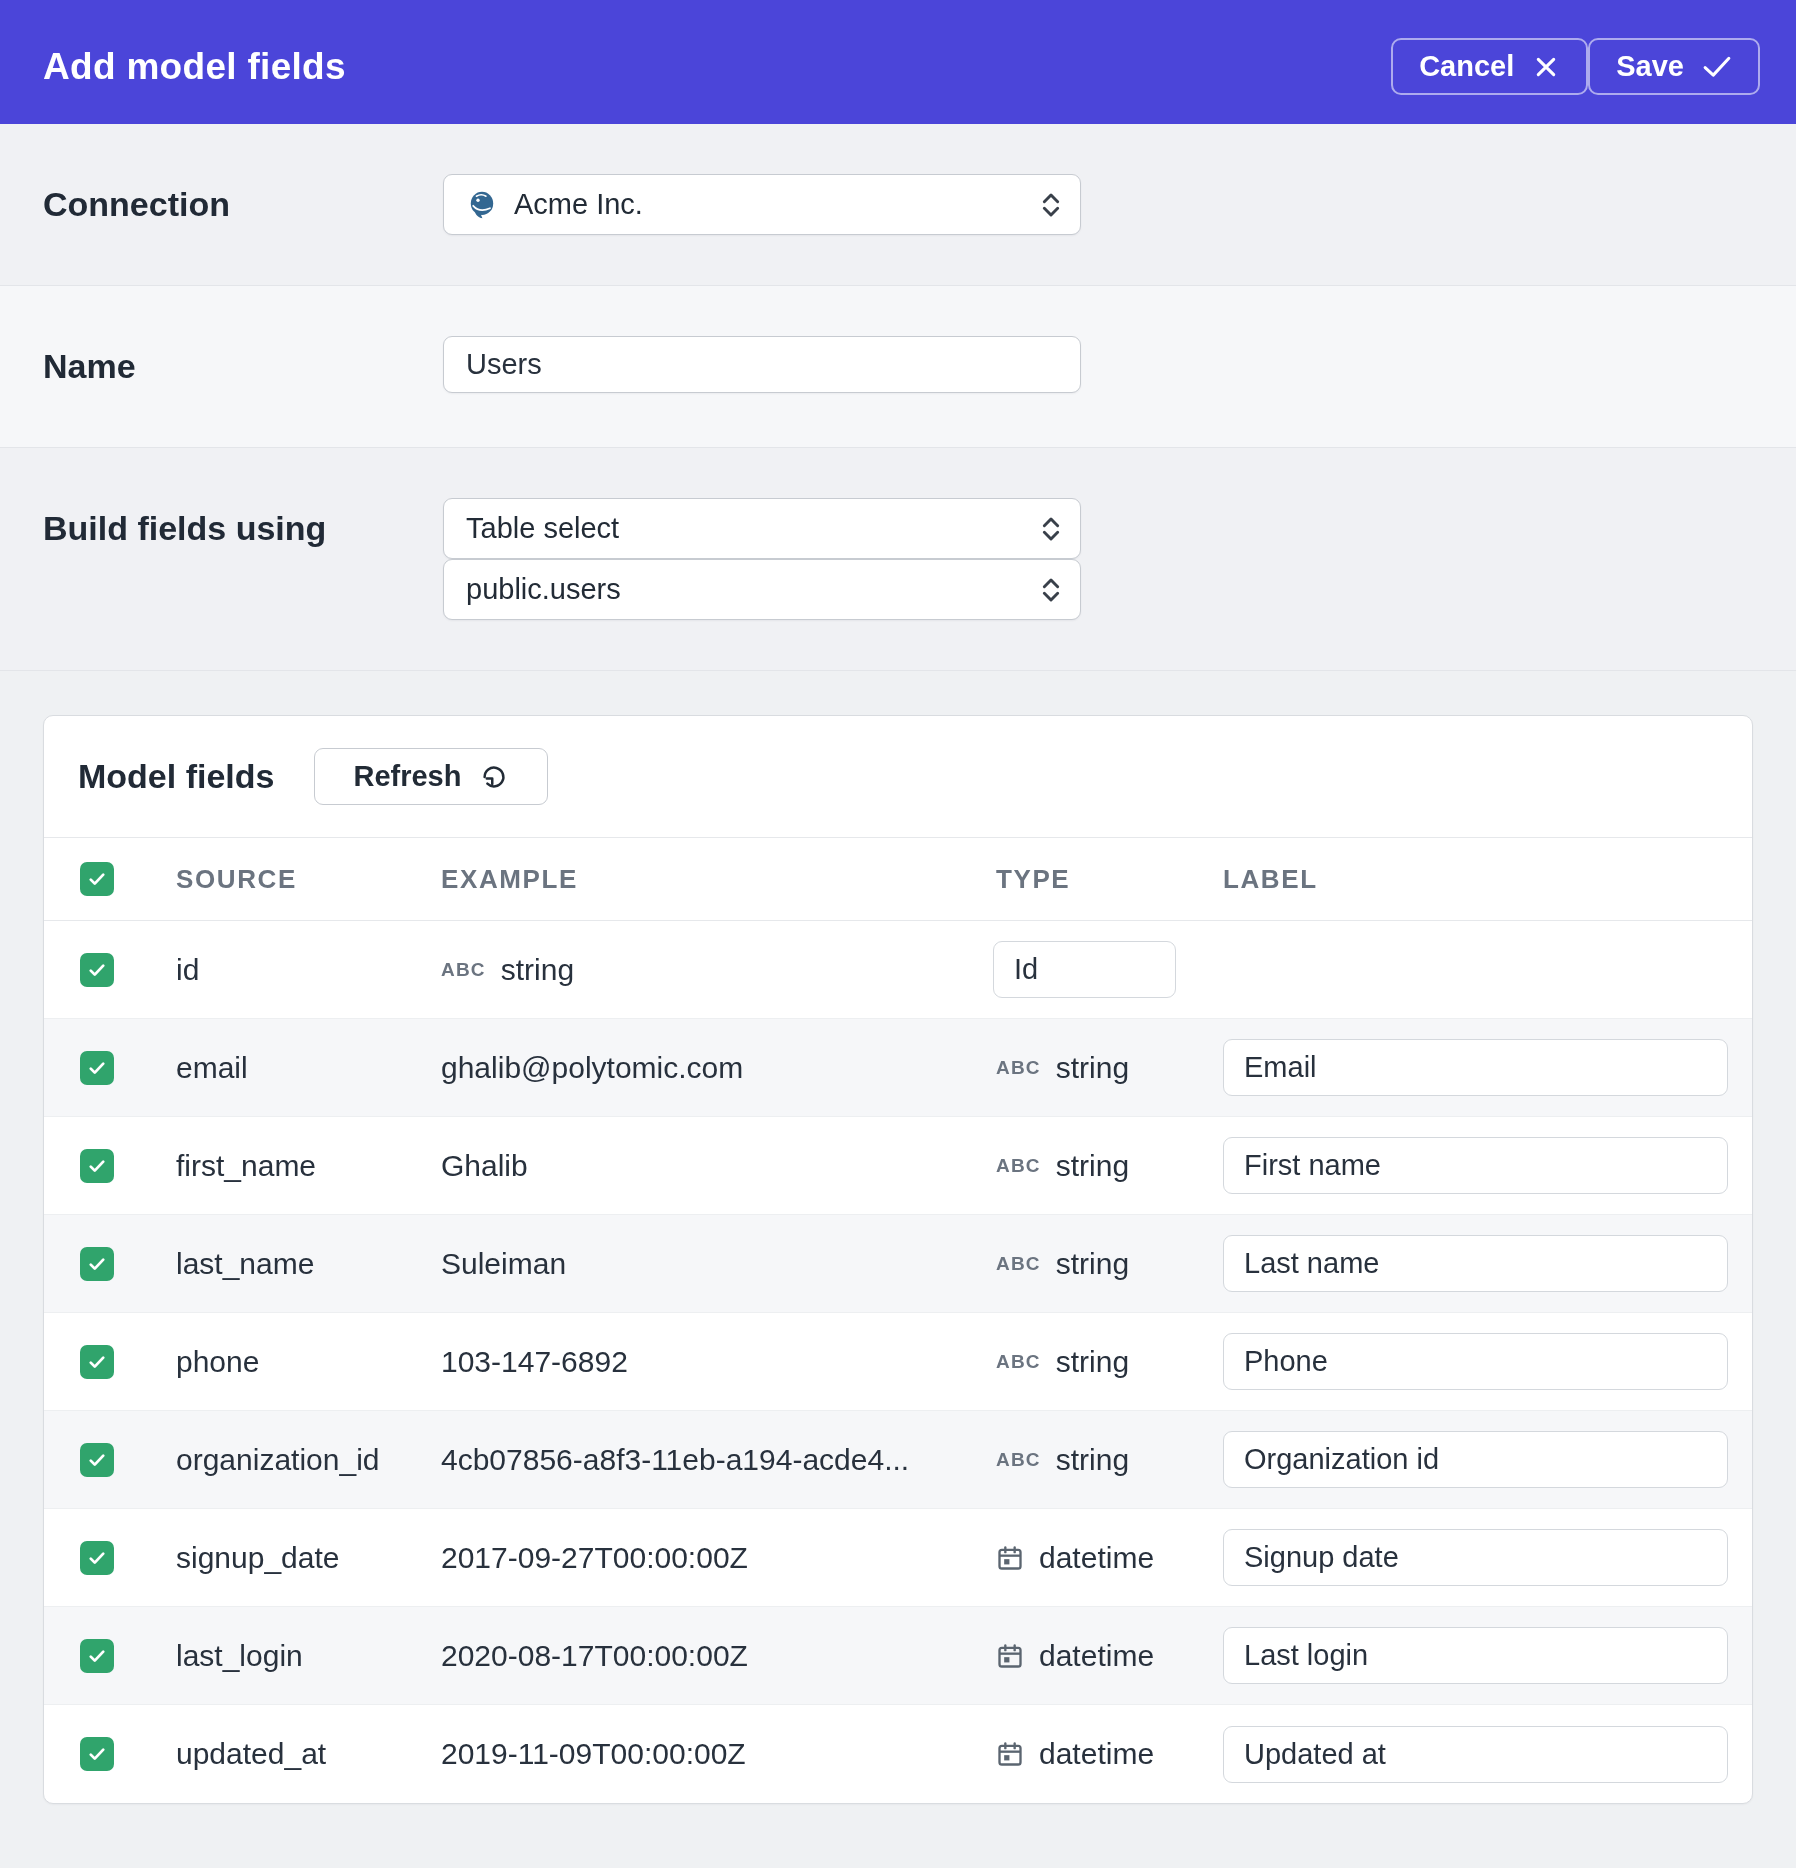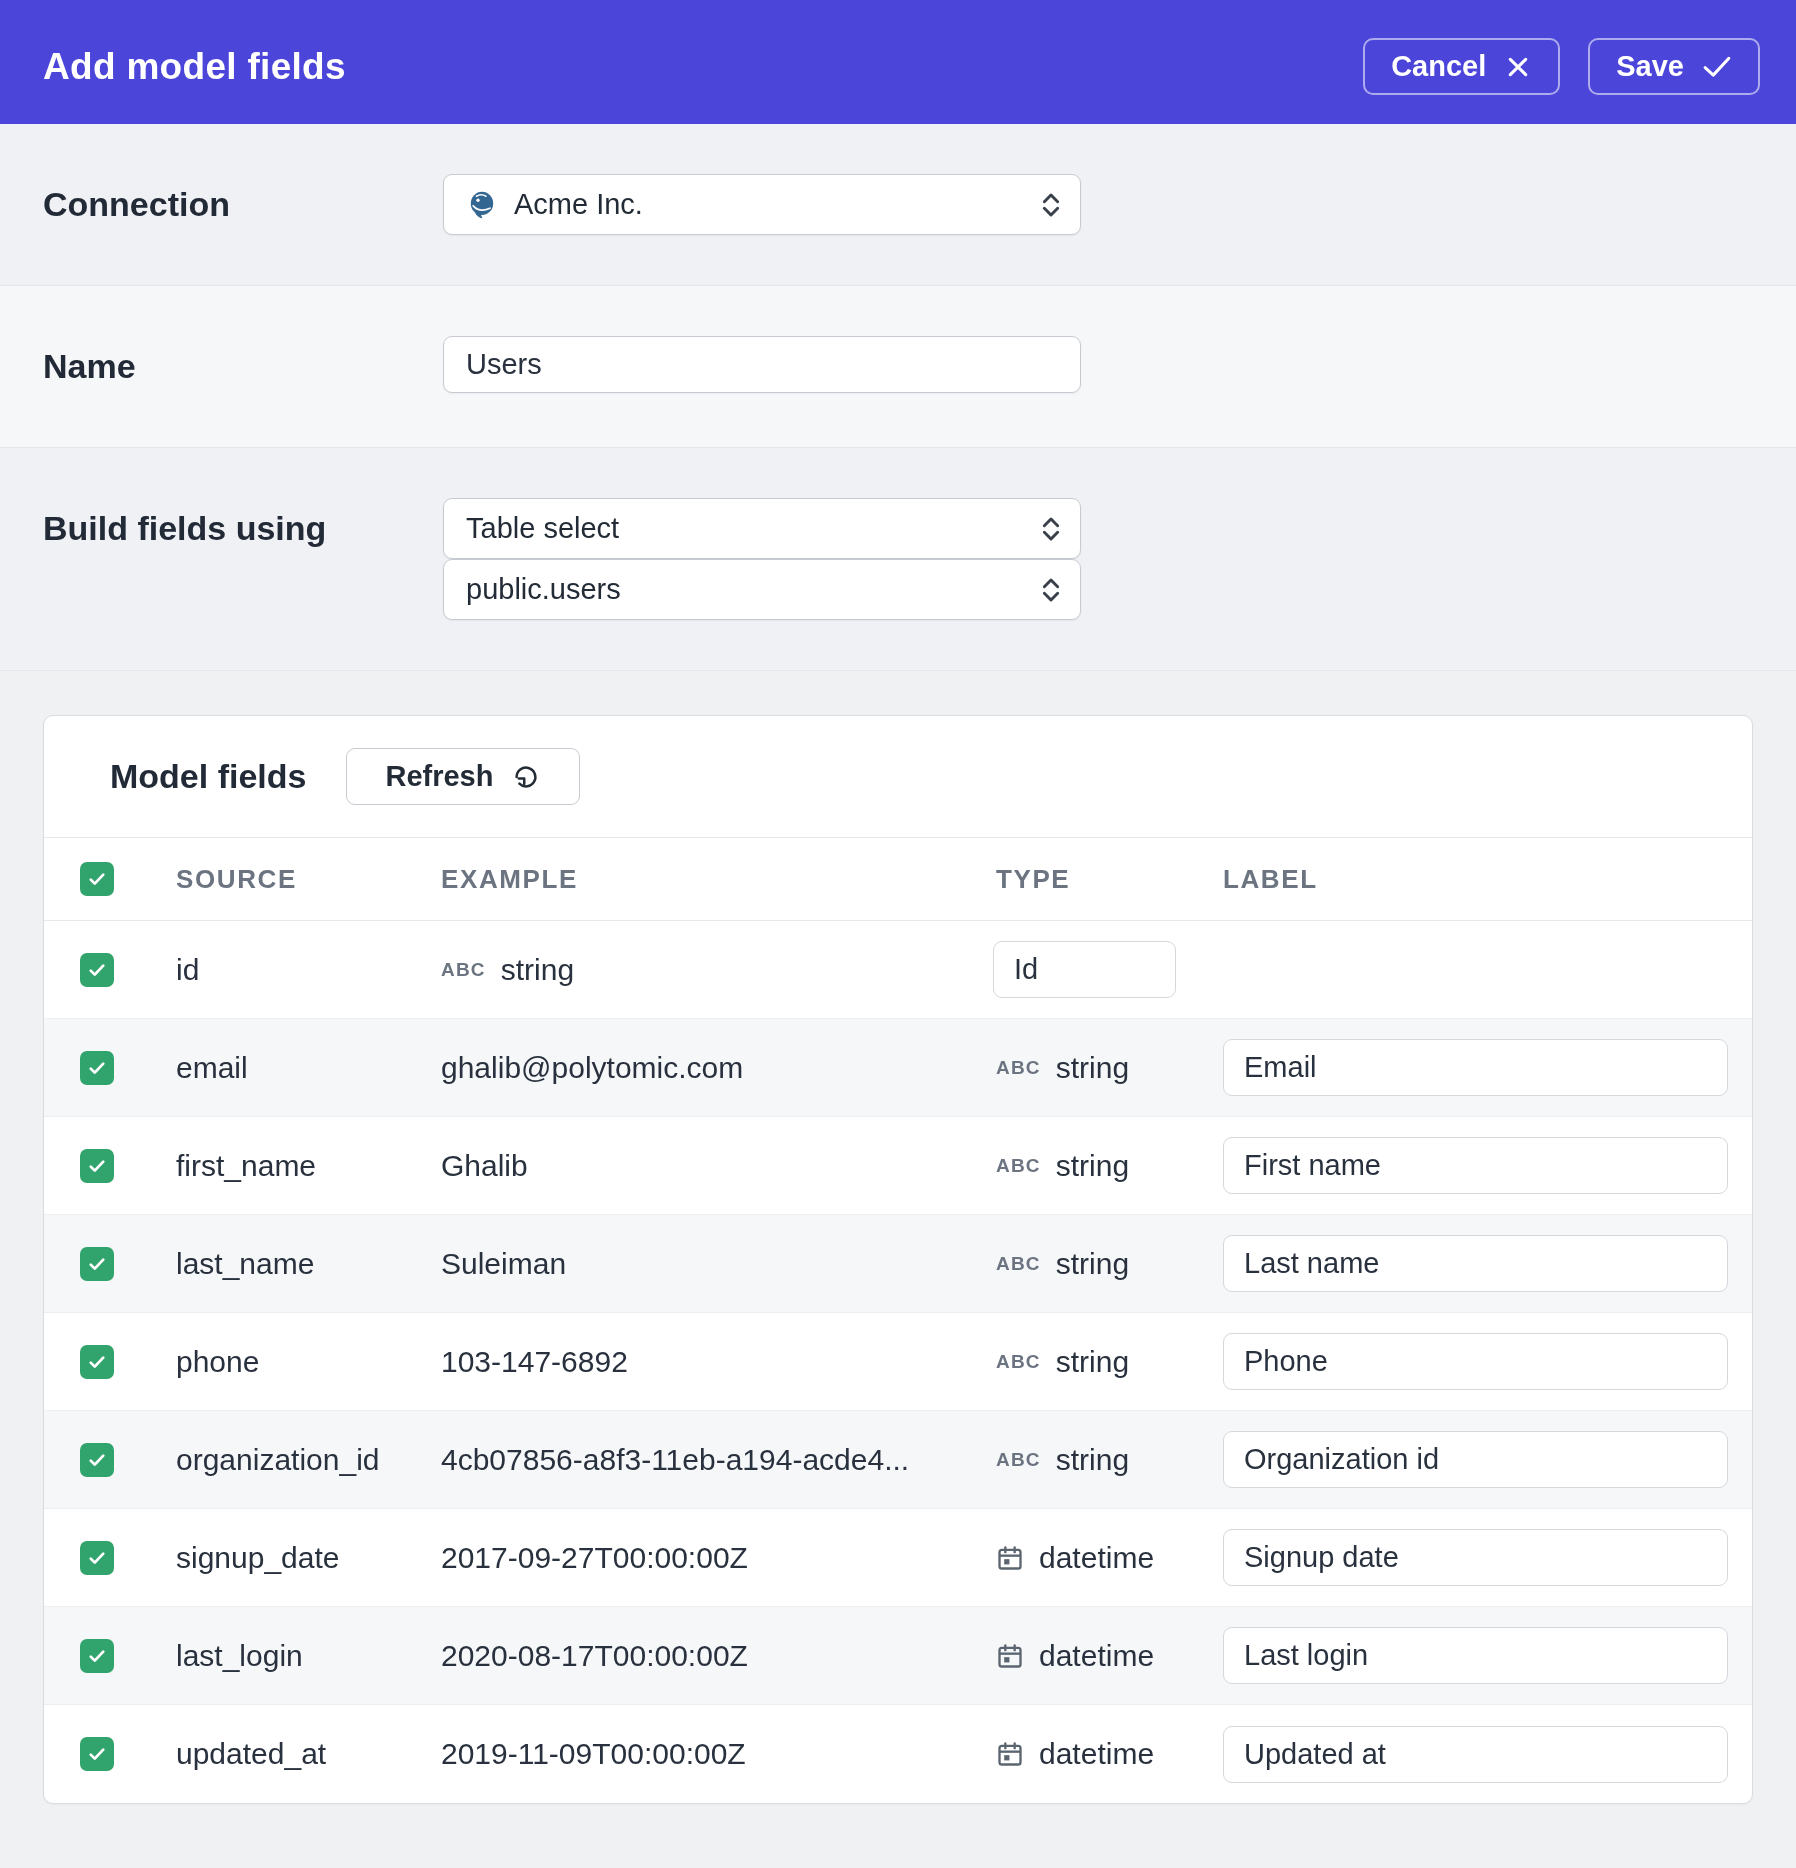--- a/index.html
+++ b/index.html
@@ -19,21 +19,21 @@
     align-items: center;
     justify-content: space-between;
     padding: 9px 36px 0 43px;
   }
   .topbar h1 {
     font-size: 37px;
     font-weight: 600;
     color: #ffffff;
     letter-spacing: .3px;
   }
-  .topbar-actions { display: flex; gap: 28px; }
+  .topbar-actions { display: flex; }
   .top-btn {
     display: flex; align-items: center; gap: 18px;
     background: transparent;
     border: 2px solid rgba(255,255,255,.55);
     border-radius: 10px;
     color: #fff;
     font-size: 29px; font-weight: 600;
     font-family: inherit;
     padding: 0 26px;
     height: 57px;
@@ -98,21 +98,21 @@
     background: #fff;
     border: 1px solid #d9dce0;
     border-radius: 10px;
     overflow: hidden;
     box-shadow: 0 1px 2px rgba(16,24,40,.04);
   }
   .card-head {
     display: flex; align-items: center; gap: 40px;
     padding: 32px 34px;
   }
-  .card-head h2 { font-size: 34px; font-weight: 700; color: #212a36; margin-left: 32px; }
+  .card-head h2 { font-size: 34px; font-weight: 700; color: #212a36; }
   .refresh-btn {
     height: 57px;
     background: #fff;
     border: 1px solid #c7cbd1;
     border-radius: 9px;
     font-size: 29px; font-weight: 600;
     font-family: inherit;
     color: #222b36;
     display: flex; align-items: center; gap: 18px;
     padding: 0 38px;

